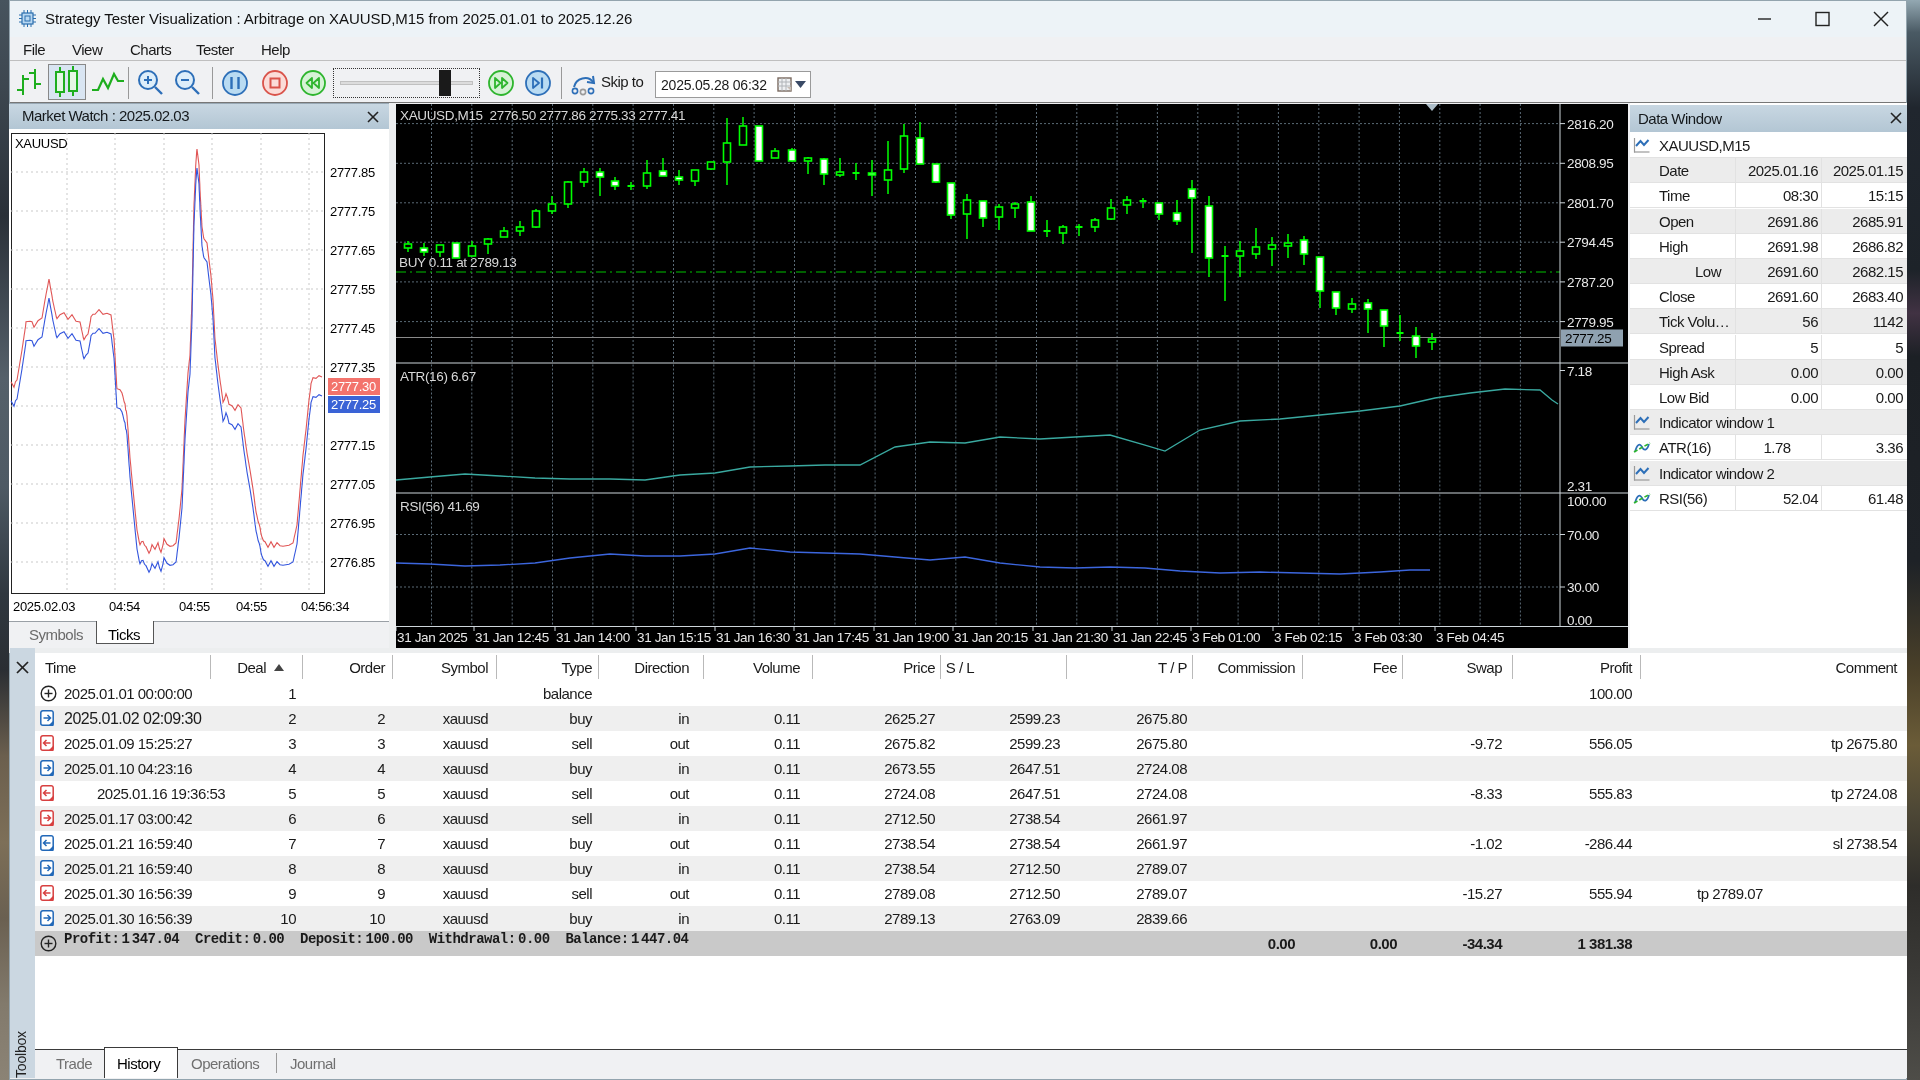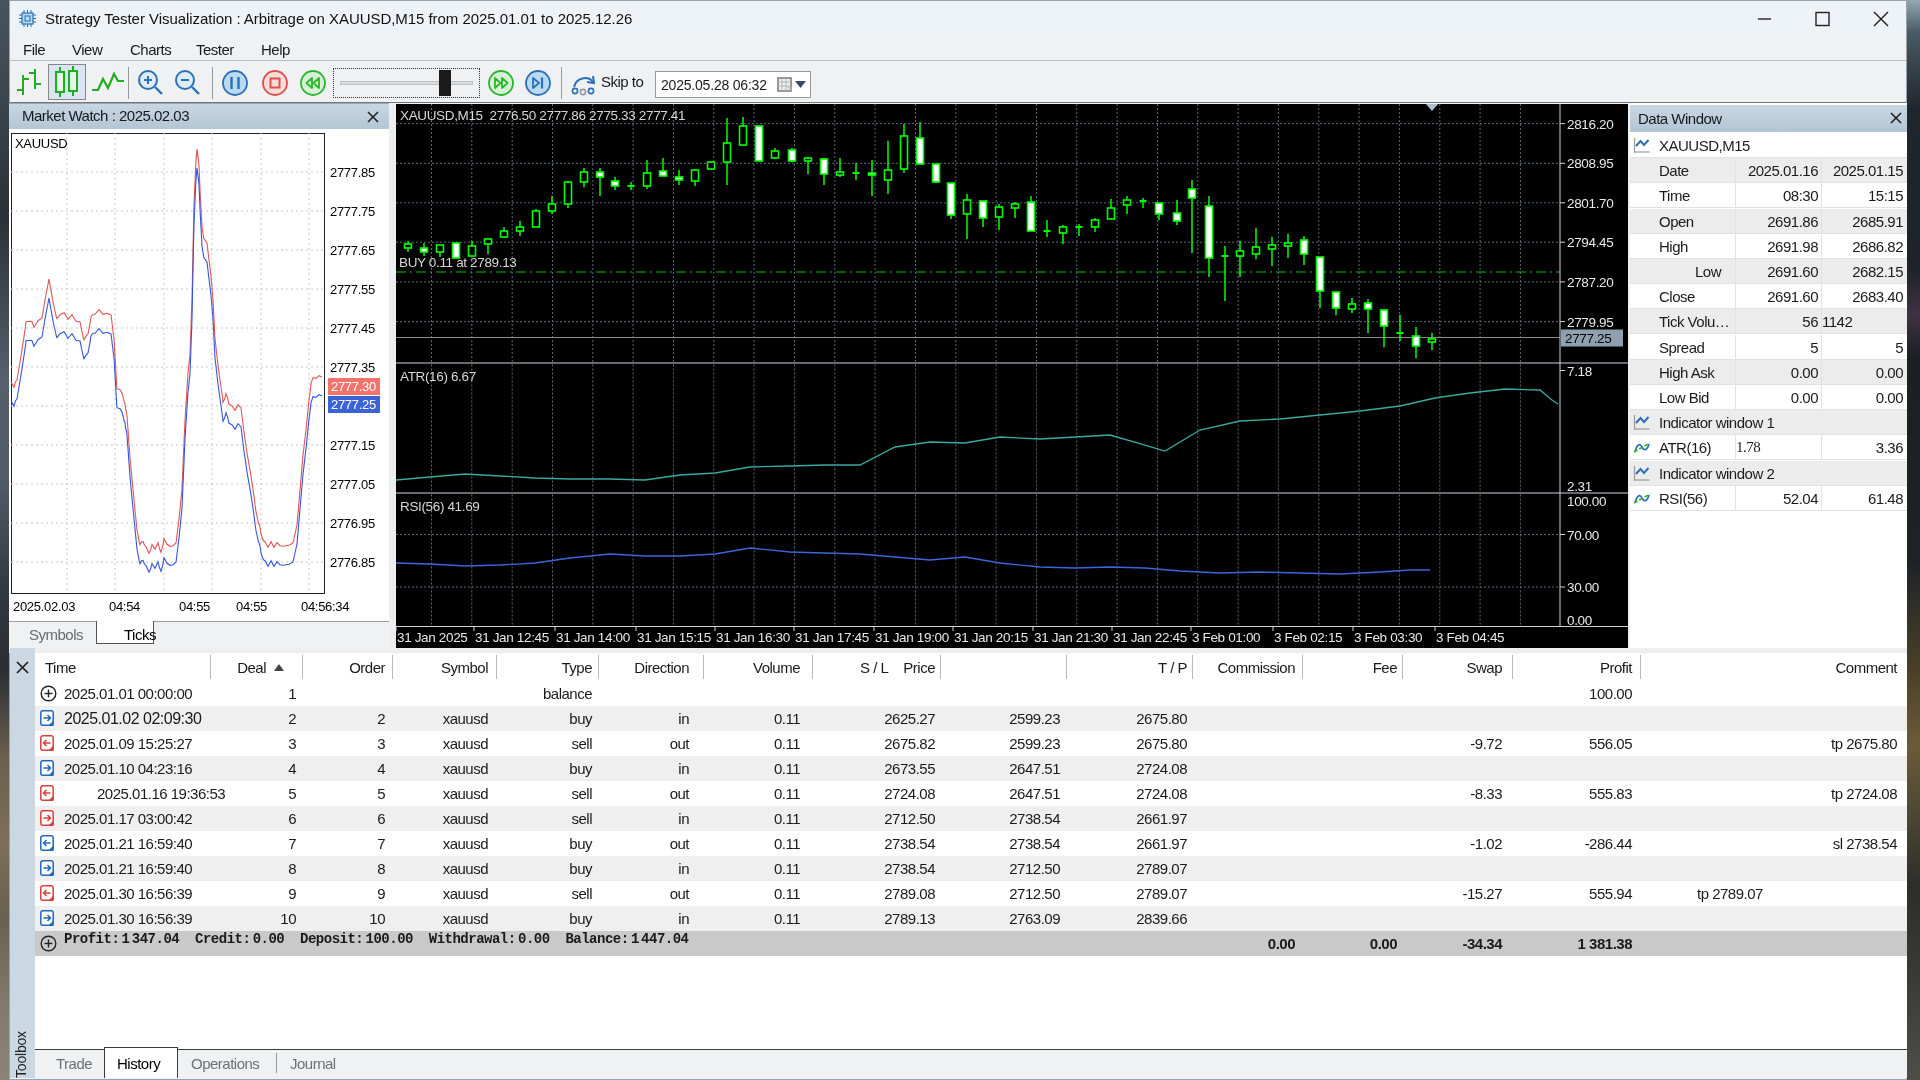--- a/index.html
+++ b/index.html
@@ -176,21 +176,21 @@
 <text x="322" y="280" fill="#fff" style="font-family:'Liberation Sans',sans-serif;font-size:13px;letter-spacing:-0.3px">2777.25</text>
 <text x="4" y="482" fill="#000" style="font-family:'Liberation Sans',sans-serif;font-size:13px;letter-spacing:-0.3px">2025.02.03</text>
 <text x="100" y="482" fill="#000" style="font-family:'Liberation Sans',sans-serif;font-size:13px;letter-spacing:-0.3px">04:54</text>
 <text x="170" y="482" fill="#000" style="font-family:'Liberation Sans',sans-serif;font-size:13px;letter-spacing:-0.3px">04:55</text>
 <text x="227" y="482" fill="#000" style="font-family:'Liberation Sans',sans-serif;font-size:13px;letter-spacing:-0.3px">04:55</text>
 <text x="292" y="482" fill="#000" style="font-family:'Liberation Sans',sans-serif;font-size:13px;letter-spacing:-0.3px">04:56:34</text>
 </svg>
 <div class="abs" style="left:9px;top:621px;width:380px;height:27px;background:#f0f1f3;border-top:1px solid #9aa0a6;"></div>
 <div class="abs" style="left:29px;top:626px;font-size:15px;color:#6a6a6a;">Symbols</div>
 <div class="abs" style="left:96px;top:621px;width:58px;height:23px;background:#fff;border:1px solid #555;border-top:none;"></div>
-<div class="abs" style="left:108px;top:626px;font-size:15px;color:#000;margin-left:16px;">Ticks</div>
+<div class="abs" style="left:108px;top:626px;font-size:15px;color:#000;">Ticks</div>
 <div class="abs" style="left:389px;top:103px;width:7px;height:545px;background:#eceeef;"></div>
 <svg width="1232" height="544" style="position:absolute;left:396px;top:104px">
 <rect x="0" y="0" width="1232" height="544" fill="#000"></rect>
 <line x1="35.5" y1="0" x2="35.5" y2="258" stroke="#5a6a76" stroke-width="1" stroke-dasharray="2,2"></line>
 <line x1="35.5" y1="260.5" x2="35.5" y2="388.5" stroke="#5a6a76" stroke-width="1" stroke-dasharray="2,2"></line>
 <line x1="35.5" y1="390.5" x2="35.5" y2="522" stroke="#5a6a76" stroke-width="1" stroke-dasharray="2,2"></line>
 <line x1="75.8" y1="0" x2="75.8" y2="258" stroke="#5a6a76" stroke-width="1" stroke-dasharray="2,2"></line>
 <line x1="75.8" y1="260.5" x2="75.8" y2="388.5" stroke="#5a6a76" stroke-width="1" stroke-dasharray="2,2"></line>
 <line x1="75.8" y1="390.5" x2="75.8" y2="522" stroke="#5a6a76" stroke-width="1" stroke-dasharray="2,2"></line>
 <line x1="116.2" y1="0" x2="116.2" y2="258" stroke="#5a6a76" stroke-width="1" stroke-dasharray="2,2"></line>
@@ -520,21 +520,21 @@
 <div class="abs" style="left:1821px;top:259px;width:1px;height:25px;background:#e2e2e2;"></div>
 <div class="abs" style="left:1630px;top:284px;width:277px;height:25px;background:#fff;border-bottom:1px solid #e2e2e2;"></div>
 <div class="abs" style="left:1659px;top:288px;font-size:15px;">Close</div>
 <div class="abs" style="left:1736px;top:288px;width:82px;font-size:15px;text-align:right;">2691.60</div>
 <div class="abs" style="left:1822px;top:288px;width:81px;font-size:15px;text-align:right;">2683.40</div>
 <div class="abs" style="left:1735px;top:284px;width:1px;height:25px;background:#e2e2e2;"></div>
 <div class="abs" style="left:1821px;top:284px;width:1px;height:25px;background:#e2e2e2;"></div>
 <div class="abs" style="left:1630px;top:309px;width:277px;height:25px;background:#ececec;border-bottom:1px solid #e2e2e2;"></div>
 <div class="abs" style="left:1659px;top:313px;font-size:15px;">Tick Volu…</div>
 <div class="abs" style="left:1736px;top:313px;width:82px;font-size:15px;text-align:right;">56</div>
-<div class="abs" style="left:1822px;top:313px;width:81px;font-size:15px;text-align:left;">1142</div>
+<div class="abs" style="left:1822px;top:313px;width:81px;font-size:15px;text-align:right;">1142</div>
 <div class="abs" style="left:1735px;top:309px;width:1px;height:25px;background:#e2e2e2;"></div>
 <div class="abs" style="left:1821px;top:309px;width:1px;height:25px;background:#e2e2e2;"></div>
 <div class="abs" style="left:1630px;top:335px;width:277px;height:25px;background:#fff;border-bottom:1px solid #e2e2e2;"></div>
 <div class="abs" style="left:1659px;top:339px;font-size:15px;">Spread</div>
 <div class="abs" style="left:1736px;top:339px;width:82px;font-size:15px;text-align:right;">5</div>
 <div class="abs" style="left:1822px;top:339px;width:81px;font-size:15px;text-align:right;">5</div>
 <div class="abs" style="left:1735px;top:335px;width:1px;height:25px;background:#e2e2e2;"></div>
 <div class="abs" style="left:1821px;top:335px;width:1px;height:25px;background:#e2e2e2;"></div>
 <div class="abs" style="left:1630px;top:360px;width:277px;height:25px;background:#ececec;border-bottom:1px solid #e2e2e2;"></div>
 <div class="abs" style="left:1659px;top:364px;font-size:15px;">High Ask</div>
@@ -554,21 +554,21 @@
 <line x1="1.5" y1="2" x2="1.5" y2="16.5" stroke="#9a9a9a" stroke-width="1.2"></line>
 <line x1="1" y1="16" x2="16.5" y2="16" stroke="#9a9a9a" stroke-width="1.2"></line>
 </svg>
 <div class="abs" style="left:1659px;top:414px;font-size:15px;">Indicator window 1</div>
 <div class="abs" style="left:1630px;top:435px;width:277px;height:25px;background:#fff;border-bottom:1px solid #e2e2e2;"></div>
 <svg class="abs" style="left:1633px;top:439px" width="18" height="18" viewBox="0 0 18 18">
 <path d="M2 13 C4 5 7 4 9 8 C11 12 14 12 16 5" fill="none" stroke="#2d6fb8" stroke-width="1.7"></path>
 <line x1="1" y1="13" x2="17" y2="4" stroke="#2eb52e" stroke-width="1.7" stroke-dasharray="4,2"></line>
 </svg>
 <div class="abs" style="left:1659px;top:439px;font-size:15px;">ATR(16)</div>
-<div class="abs" style="left:1736px;top:439px;width:82px;font-size:15px;text-align:left;font-family:Liberation Serif, serif;">1.78</div>
+<div class="abs" style="left:1736px;top:439px;width:82px;font-size:15px;text-align:center;">1.78</div>
 <div class="abs" style="left:1822px;top:439px;width:81px;font-size:15px;text-align:right;">3.36</div>
 <div class="abs" style="left:1735px;top:435px;width:1px;height:25px;background:#e2e2e2;"></div>
 <div class="abs" style="left:1821px;top:435px;width:1px;height:25px;background:#e2e2e2;"></div>
 <div class="abs" style="left:1630px;top:461px;width:277px;height:25px;background:#ececec;border-bottom:1px solid #e2e2e2;"></div>
 <svg class="abs" style="left:1633px;top:464px" width="18" height="18" viewBox="0 0 18 18">
 <polyline points="3,10 7.5,5 11,9 15.5,4" fill="none" stroke="#2d6fb8" stroke-width="2"></polyline>
 <line x1="1.5" y1="2" x2="1.5" y2="16.5" stroke="#9a9a9a" stroke-width="1.2"></line>
 <line x1="1" y1="16" x2="16.5" y2="16" stroke="#9a9a9a" stroke-width="1.2"></line>
 </svg>
 <div class="abs" style="left:1659px;top:465px;font-size:15px;">Indicator window 2</div>
@@ -606,21 +606,21 @@
 <div class="abs" style="left:1512px;top:655px;width:1px;height:24px;background:#b9b9b9;"></div>
 <div class="abs" style="left:1640px;top:655px;width:1px;height:24px;background:#b9b9b9;"></div>
 <div class="abs" style="left:45px;top:659px;font-size:15px;">Time</div>
 <div class="abs" style="left:66px;top:659px;width:200px;font-size:15px;text-align:right;">Deal</div>
 <div class="abs" style="left:185px;top:659px;width:200px;font-size:15px;text-align:right;">Order</div>
 <div class="abs" style="left:288px;top:659px;width:200px;font-size:15px;text-align:right;">Symbol</div>
 <div class="abs" style="left:392px;top:659px;width:200px;font-size:15px;text-align:right;">Type</div>
 <div class="abs" style="left:489px;top:659px;width:200px;font-size:15px;text-align:right;">Direction</div>
 <div class="abs" style="left:600px;top:659px;width:200px;font-size:15px;text-align:right;">Volume</div>
 <div class="abs" style="left:735px;top:659px;width:200px;font-size:15px;text-align:right;">Price</div>
-<div class="abs" style="left:860px;top:659px;width:200px;font-size:15px;text-align:left;">S / L</div>
+<div class="abs" style="left:860px;top:659px;width:200px;font-size:15px;text-align:center;">S / L</div>
 <div class="abs" style="left:987px;top:659px;width:200px;font-size:15px;text-align:right;">T / P</div>
 <div class="abs" style="left:1095px;top:659px;width:200px;font-size:15px;text-align:right;">Commission</div>
 <div class="abs" style="left:1197px;top:659px;width:200px;font-size:15px;text-align:right;">Fee</div>
 <div class="abs" style="left:1302px;top:659px;width:200px;font-size:15px;text-align:right;">Swap</div>
 <div class="abs" style="left:1432px;top:659px;width:200px;font-size:15px;text-align:right;">Profit</div>
 <div class="abs" style="left:1697px;top:659px;width:200px;font-size:15px;text-align:right;">Comment</div>
 <svg class="abs" style="left:273px;top:664px" width="12" height="8" viewBox="0 0 12 8">
     <path d="M6 0 L11 7 L1 7 Z" fill="#444"></path>
   </svg>
 <div class="abs" style="left:35px;top:681px;width:1872px;height:25px;background:#fff;"></div>

